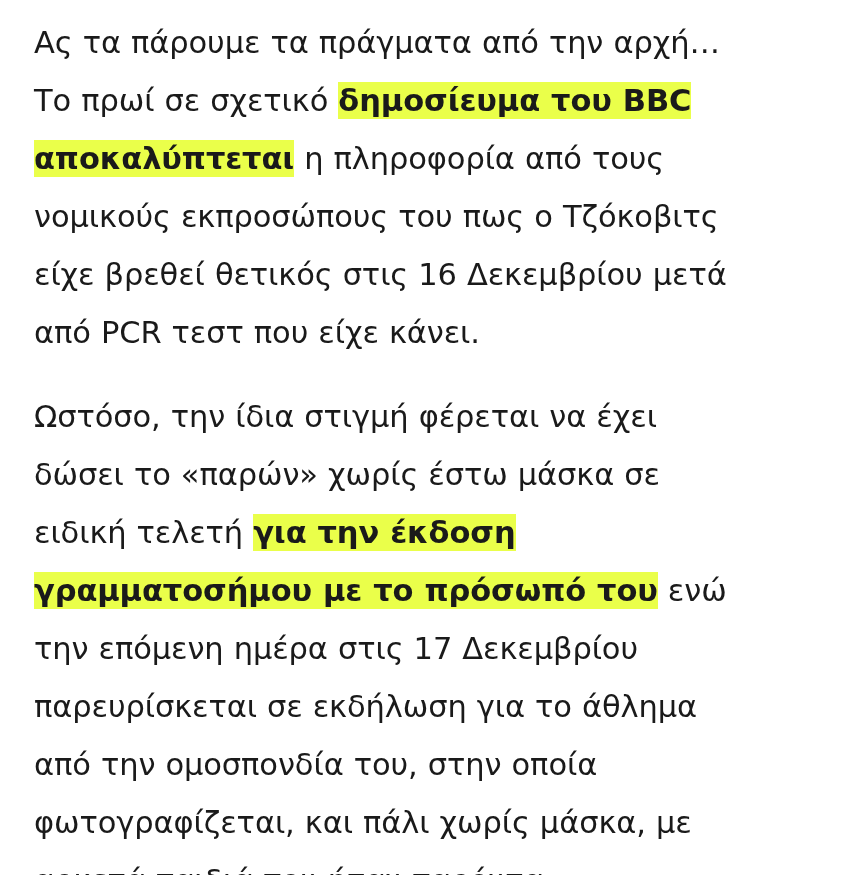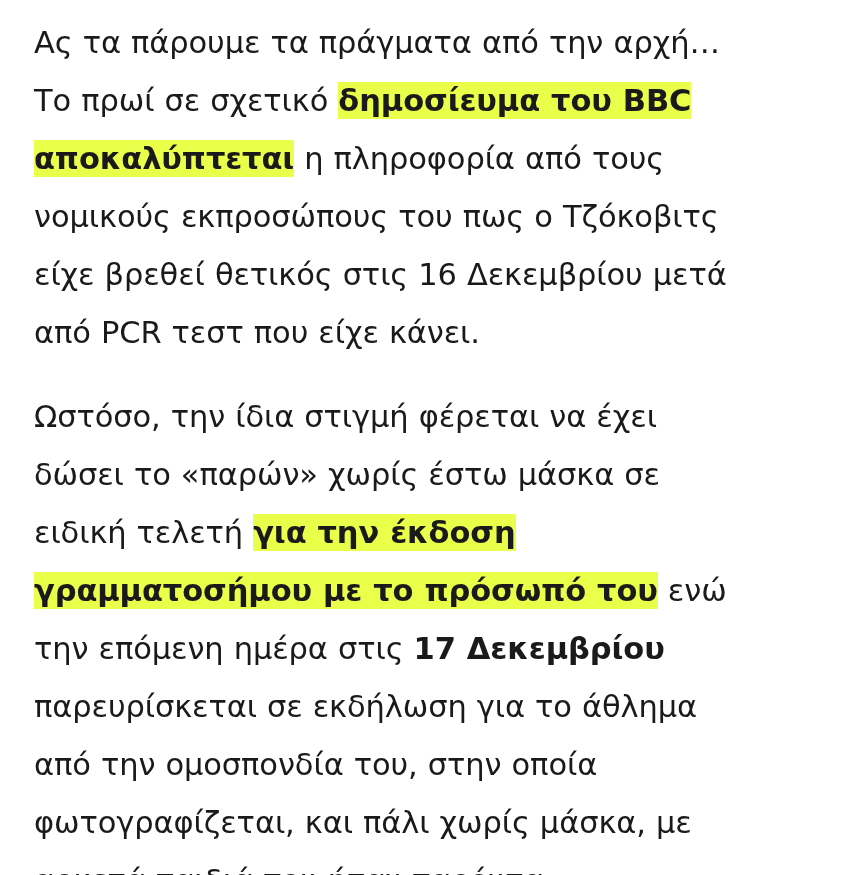--- a/index.html
+++ b/index.html
@@ -32,21 +32,21 @@
     margin-bottom: 0;
   }
   .hl {
     background-color: #eaff4a;
     font-weight: bold;
     box-decoration-break: clone;
     -webkit-box-decoration-break: clone;
     padding: 1px 0;
   }
   .b {
-    font-weight: bold;
+    font-weight: normal;
   }
 </style>
 </head>
 <body>
 
 <div class="article">
   <p class="para">
     <span>Ας τα πάρουμε τα πράγματα από την αρχή… Το πρωί σε σχετικό </span><span class="hl">δημοσίευμα του BBC αποκαλύπτεται</span><span> η πληροφορία από τους νομικούς εκπροσώπους του πως ο Τζόκοβιτς είχε βρεθεί θετικός στις 16 Δεκεμβρίου μετά από PCR τεστ που είχε κάνει.</span>
   </p>
   <p class="para">

